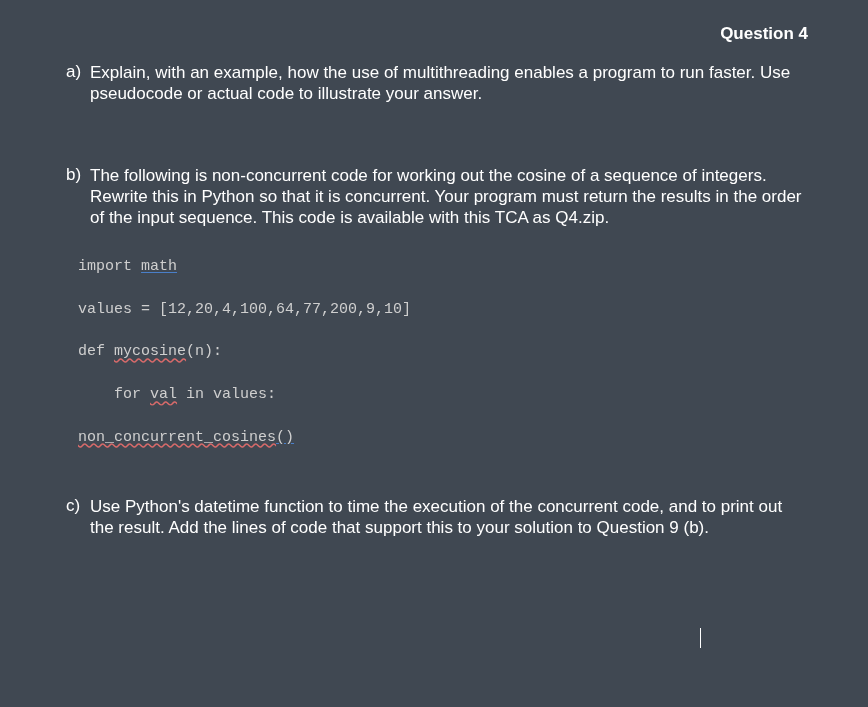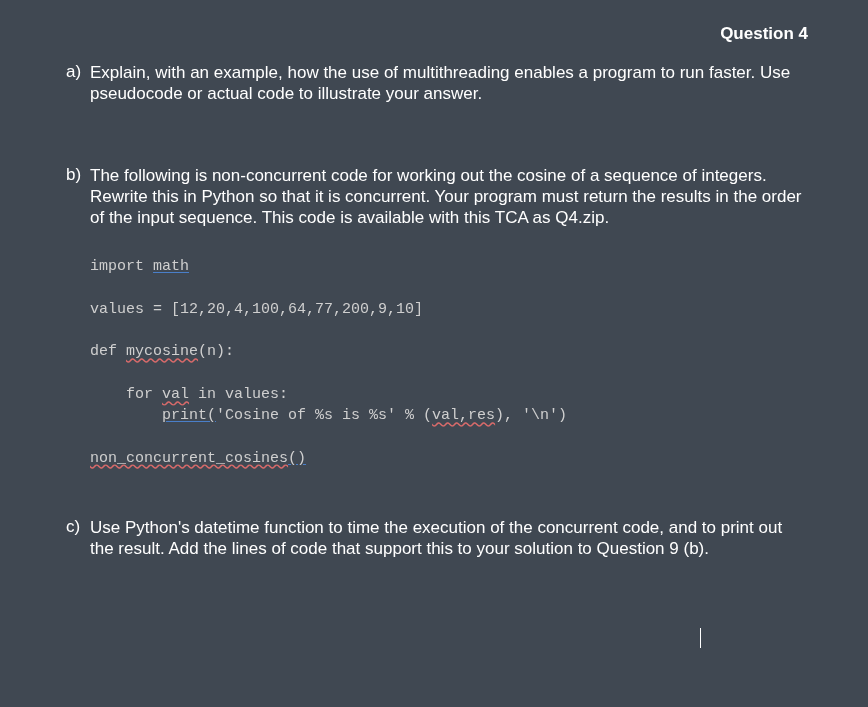--- a/index.html
+++ b/index.html
@@ -39,21 +39,21 @@
     }
     .part-text {
       flex: 1;
       font-size: 17px;
       line-height: 1.25;
     }
     .code-block {
       font-family: "Courier New", Courier, monospace;
       font-size: 15px;
       color: #cfcfcf;
-      margin-left: 24px;
+      margin-left: 12px;
       line-height: 1.42;
       margin-bottom: 48px;
     }
     .code-line {
       white-space: pre;
     }
     .underline-blue {
       text-decoration: underline;
       text-decoration-color: #4a7fc9;
       text-underline-offset: 2px;
@@ -89,21 +89,20 @@
 </div>
 
 <div class="code-block">
   <div class="code-line"><span>import </span><span class="underline-blue">math</span></div>
   <div class="code-line">&nbsp;</div>
   <div class="code-line">values = [12,20,4,100,64,77,200,9,10]</div>
   <div class="code-line">&nbsp;</div>
   <div class="code-line"><span>def </span><span class="wavy-red">mycosine</span><span>(n):</span></div>
   <div class="code-line">&nbsp;</div>
   <div class="code-line"><span>    for </span><span class="wavy-red">val</span><span> in values:</span></div>
-  <div class="code-line"><span>        </span><span class="underline-blue">print(</span><span>'Cosine of %s is %s' % (</span><span class="wavy-red">val,res</span><span>), '\n')</span></div>
   <div class="code-line">&nbsp;</div>
   <div class="code-line"><span class="wavy-red">non_concurrent_cosines</span><span class="underline-blue">()</span></div>
 </div>
 
 <div class="part part-c">
   <div class="part-label">c)</div>
   <div class="part-text">Use Python's datetime function to time the execution of the concurrent code, and to print out the result. Add the lines of code that support this to your solution to Question 9 (b).</div>
 </div>
 
 <div class="cursor-holder"></div>

